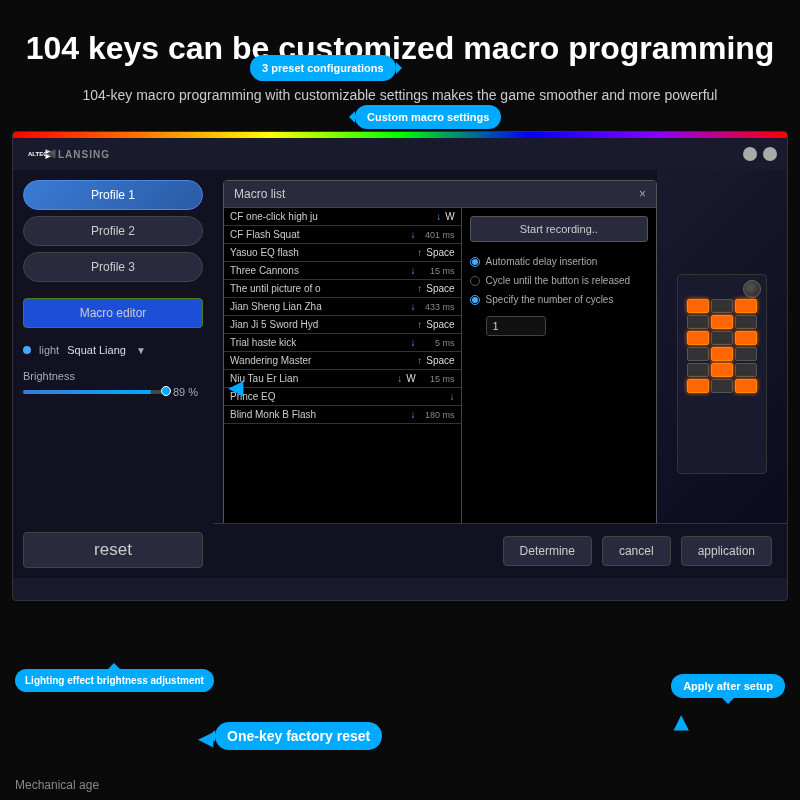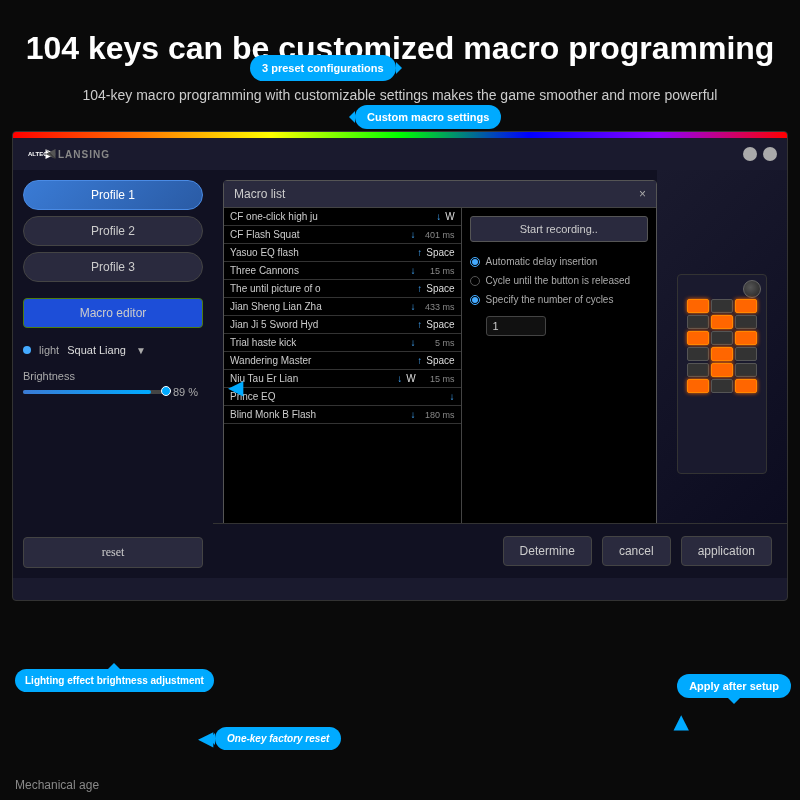--- a/index.html
+++ b/index.html
@@ -196,25 +196,24 @@
       color: #aaa;
       width: 30px;
     }
 
     .reset-btn {
       background: #2a2a3e;
       border: 1px solid #444;
       border-radius: 4px;
       padding: 7px 10px;
       color: #ccc;
-      font-size: 12px;
+      font-size: 17px;
       cursor: pointer;
       text-align: center;
       margin-top: auto;
-      font-family: Liberation Serif, serif;
     }
 
     
     .main-area {
       flex: 1;
       background: #111122;
       position: relative;
     }
 
     
@@ -751,25 +750,25 @@
 
 <div class="annotation-bubble bubble-custom bubble-left-arrow" style="top:105px; left:355px;">
   <span>Custom macro settings</span>
 </div>
 
 <div class="annotation-bubble bubble-lighting bubble-up-arrow" style="bottom:108px; left:15px; font-size:10px; padding:5px 10px;">
   <span>Lighting effect
 brightness adjustment</span>
 </div>
 
-<div class="annotation-bubble bubble-apply bubble-down-arrow" style="bottom:102px; right:9px;">
+<div class="annotation-bubble bubble-apply bubble-down-arrow" style="bottom:102px; right:15px;">
   <span>Apply after setup</span>
 </div>
 
-<div class="annotation-bubble bubble-reset bubble-left-arrow" style="bottom:50px; left:215px; font-size:10px;font-style:italic;">
+<div class="annotation-bubble bubble-reset bubble-left-arrow" style="bottom:50px; left:215px; font-size:14px;">
   <span>One-key factory reset</span>
 </div>
 
 <div class="arrow-indicator" style="top:375px; left:228px; transform: rotate(0deg);">◀</div>
 <div class="arrow-indicator" style="bottom:50px; left:198px; transform: rotate(0deg);">◀</div>
 <div class="arrow-indicator" style="bottom:65px; right:110px; transform: rotate(90deg);">◀</div>
 
 <div class="bottom-text" style="position:absolute; bottom:8px; left:15px; font-size:12px; color:#888;">Mechanical age</div>
 
 </body></html>

